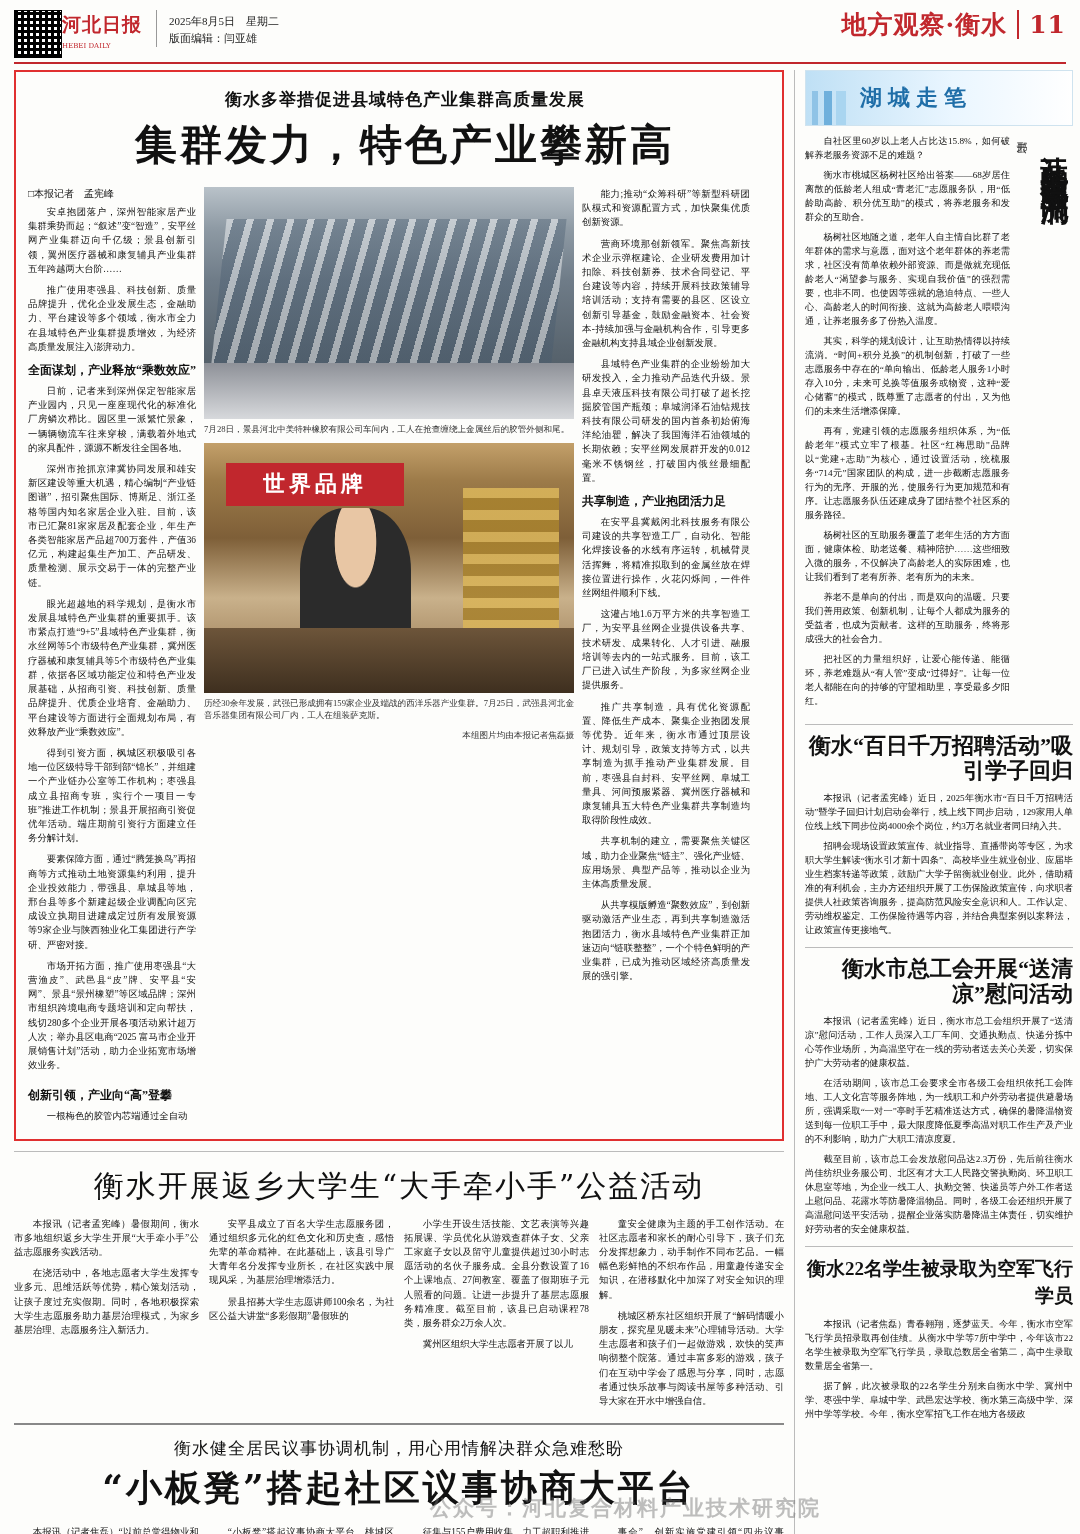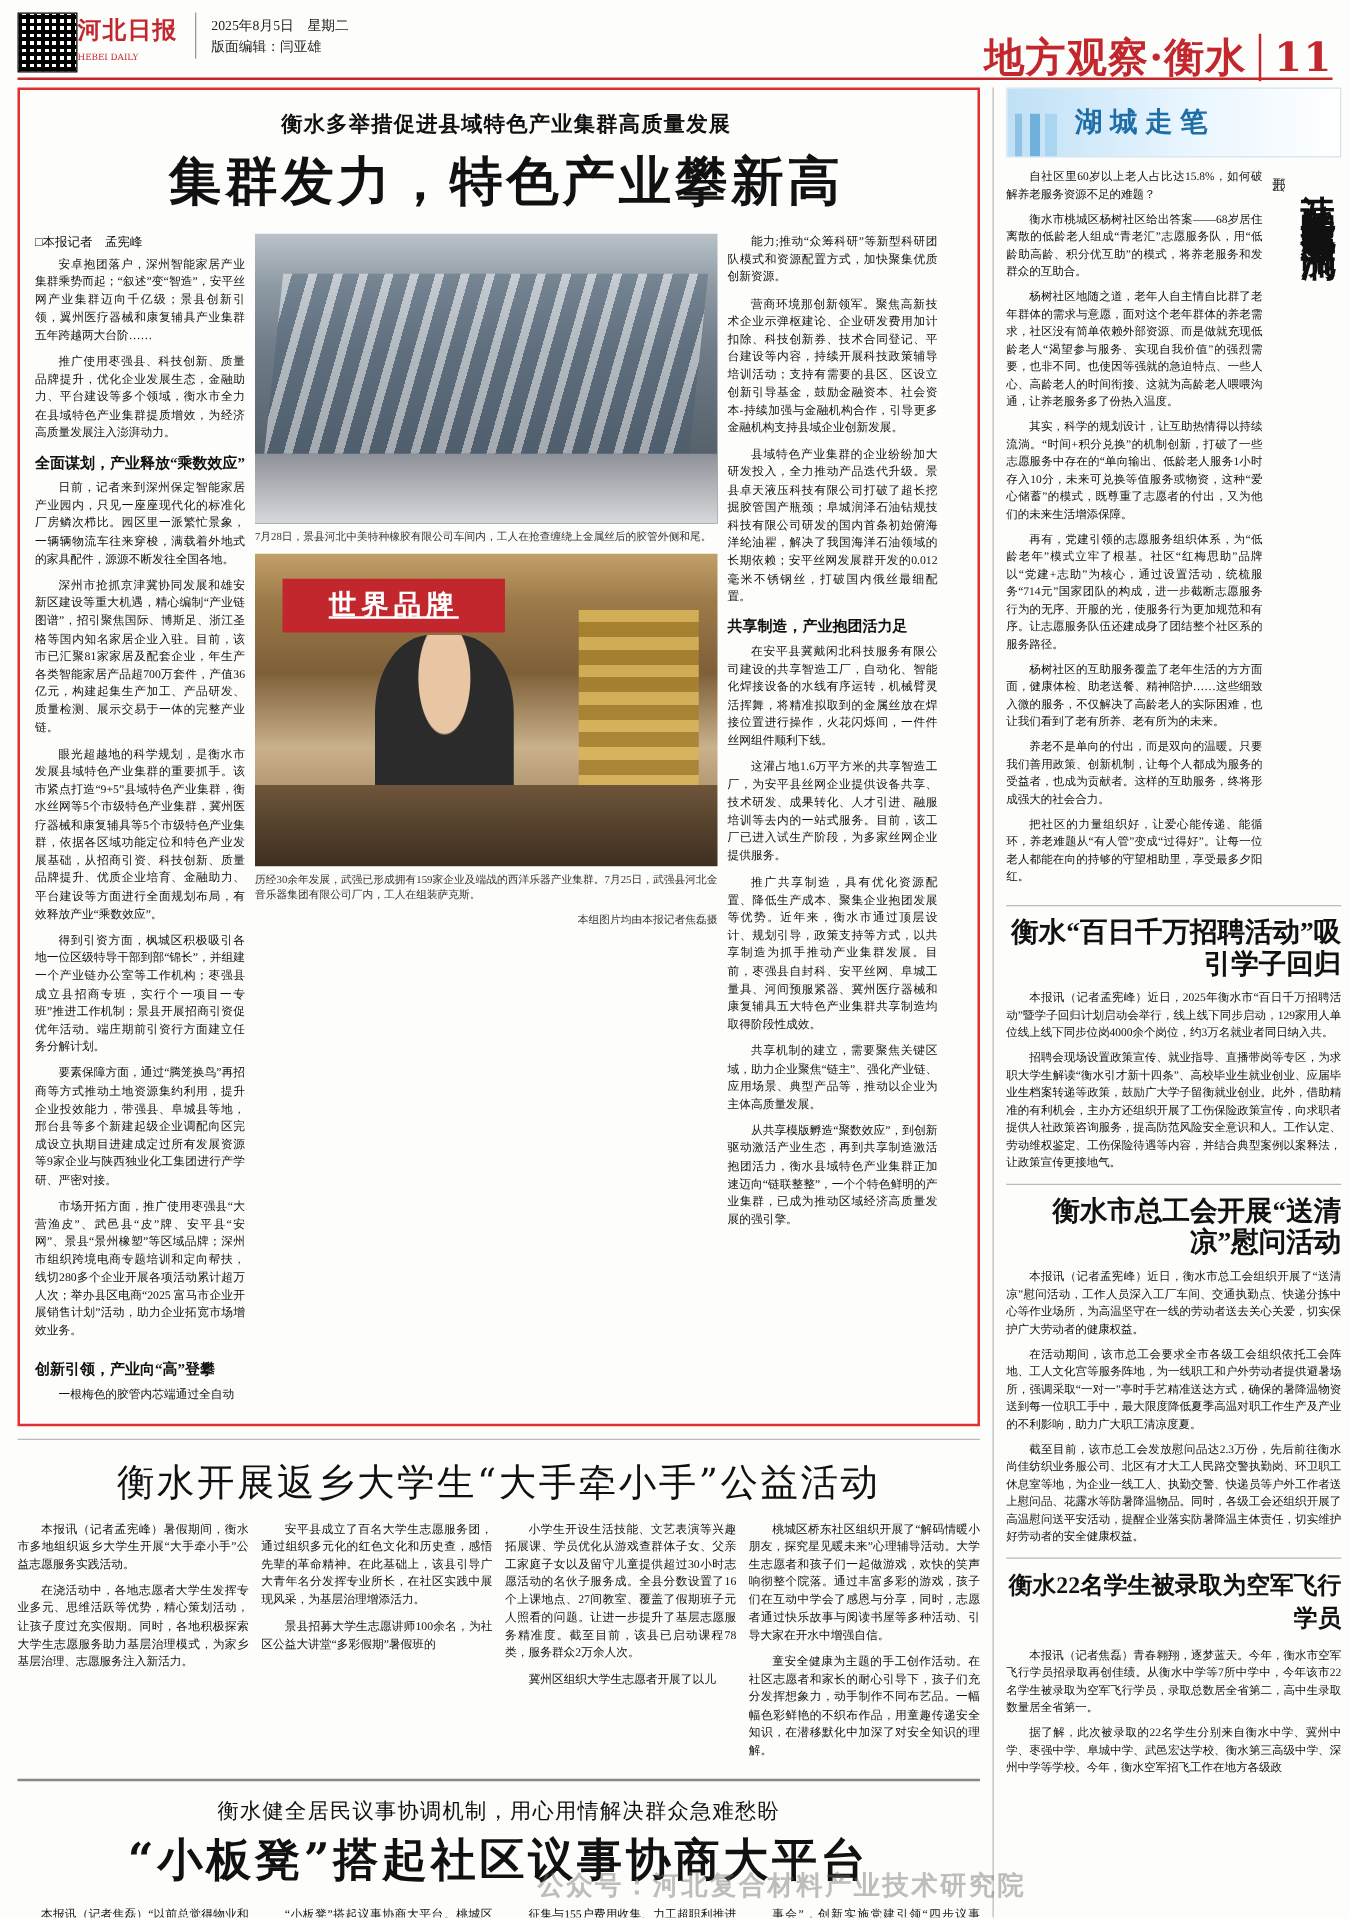--- a/index.html
+++ b/index.html
@@ -14,21 +14,21 @@
 
   
   .masthead{display:flex;align-items:flex-start;padding:10px 14px 6px 14px;position:relative;height:46px;}
   .qr{width:46px;height:46px;flex:0 0 46px;background:
      repeating-linear-gradient(0deg,#000 0 3px,#fff 3px 6px),
      repeating-linear-gradient(90deg,#000 0 3px,transparent 3px 6px);
      background-blend-mode:multiply;border:1px solid #000;}
   .paper-name{margin-left:0;font-family:"DejaVu Serif",serif;font-weight:bold;font-size:19px;color:#c1272d;letter-spacing:1px;line-height:20px;padding-top:4px;}
   .paper-name .sub{display:block;font-size:7px;color:#c1272d;letter-spacing:0;font-weight:normal;margin-top:2px;}
   .date-block{margin-left:14px;border-left:1px solid #999;padding-left:12px;font-size:11px;line-height:17px;color:#222;padding-top:3px;}
-  .section-title{position:absolute;right:14px;top:25px;font-size:32px;font-weight:bold;color:#c1272d;font-family:"DejaVu Serif",serif;letter-spacing:1px;}
+  .section-title{position:absolute;right:14px;top:8px;font-size:25px;font-weight:bold;color:#c1272d;font-family:"DejaVu Serif",serif;letter-spacing:1px;}
   .section-title .pg{color:#c1272d;padding-left:10px;border-left:2px solid #c1272d;margin-left:10px;}
 
   .rule{height:2px;background:#c1272d;margin:0 14px;}
 
   
   .body-wrap{display:flex;padding:6px 14px 0 14px;box-sizing:border-box;}
   .left-col{width:770px;flex:0 0 770px;}
   .right-col{width:268px;flex:0 0 268px;margin-left:10px;border-left:1px solid #bbb;padding-left:10px;}
 
   
@@ -49,21 +49,21 @@
   .photo{width:100%;position:relative;overflow:hidden;background:#ccc;}
   .photo1{height:232px;background:
     linear-gradient(180deg,#b9c2c9 0%,#8e9aa4 18%,#6f7c88 40%,#59656f 70%,#47525b 100%);}
   .photo2{height:250px;background:
     linear-gradient(180deg,#c3a06a 0%,#9d7b49 15%,#7e5f38 38%,#c9b18b 62%,#8b6a43 100%);}
   .ph-deco{position:absolute;inset:0;}
   .machines{position:absolute;left:4%;right:4%;top:14%;bottom:24%;
     background:repeating-linear-gradient(100deg,rgba(255,255,255,.55) 0 7px, rgba(70,90,110,.45) 7px 20px);
     transform:skewX(-6deg);opacity:.85;}
   .floor{position:absolute;left:0;right:0;bottom:0;height:24%;background:linear-gradient(180deg,#8e9198,#d7d9dc);}
-  .banner{position:absolute;left:6%;top:8%;width:48%;height:17%;background:#c1272d;color:#fff;font-weight:bold;font-size:22px;display:flex;align-items:center;justify-content:center;letter-spacing:4px;font-family:"DejaVu Serif",serif;text-decoration:underline;}
+  .banner{position:absolute;left:6%;top:8%;width:48%;height:17%;background:#c1272d;color:#fff;font-weight:bold;font-size:22px;display:flex;align-items:center;justify-content:center;letter-spacing:4px;font-family:"DejaVu Serif",serif;}
   .worker{position:absolute;left:26%;top:26%;width:30%;height:62%;background:radial-gradient(ellipse at 50% 22%,#e8c6a4 0 26%,#2b2b2b 27% 100%);border-radius:40% 40% 10% 10%;}
   .horns{position:absolute;right:4%;top:18%;width:26%;height:66%;background:repeating-linear-gradient(180deg,#d9b45a 0 10px,#a8822f 10px 22px);opacity:.9;}
   .bench{position:absolute;left:0;right:0;bottom:0;height:26%;background:linear-gradient(180deg,#6d553a,#3e2f1f);}
 
   
   .mid{margin-top:10px;border-top:1px solid #bbb;padding-top:8px;}
   .mid-head{text-align:center;font-size:30px;font-weight:normal;letter-spacing:2px;margin:6px 0 10px 0;font-family:"DejaVu Serif",serif;}
   .cols4{display:flex;gap:10px;}
   .cols4>div{flex:1;}
 
@@ -180,22 +180,22 @@
           </div>
           <div>
             <p class="t">安平县成立了百名大学生志愿服务团，通过组织多元化的红色文化和历史查，感悟先辈的革命精神。在此基础上，该县引导广大青年名分发挥专业所长，在社区实践中展现风采，为基层治理增添活力。</p>
             <p class="t">景县招募大学生志愿讲师100余名，为社区公益大讲堂“多彩假期”暑假班的</p>
           </div>
           <div>
             <p class="t">小学生开设生活技能、文艺表演等兴趣拓展课、学员优化从游戏查群体子女、父亲工家庭子女以及留守儿童提供超过30小时志愿活动的名伙子服务成。全县分数设置了16个上课地点、27间教室、覆盖了假期班子元人照看的问题。让进一步提升了基层志愿服务精准度。截至目前，该县已启动课程78类，服务群众2万余人次。</p>
             <p class="t">冀州区组织大学生志愿者开展了以儿</p>
           </div>
           <div>
+            <p class="t">童安全健康为主题的手工创作活动。在社区志愿者和家长的耐心引导下，孩子们充分发挥想象力，动手制作不同布艺品。一幅幅色彩鲜艳的不织布作品，用童趣传递安全知识，在潜移默化中加深了对安全知识的理解。</p>
             <p class="t">桃城区桥东社区组织开展了“解码情暖小朋友，探究星见暖未来”心理辅导活动。大学生志愿者和孩子们一起做游戏，欢快的笑声响彻整个院落。通过丰富多彩的游戏，孩子们在互动中学会了感恩与分享，同时，志愿者通过快乐故事与阅读书屋等多种活动、引导大家在开水中增强自信。</p>
-            <p class="t">童安全健康为主题的手工创作活动。在社区志愿者和家长的耐心引导下，孩子们充分发挥想象力，动手制作不同布艺品。一幅幅色彩鲜艳的不织布作品，用童趣传递安全知识，在潜移默化中加深了对安全知识的理解。</p>
           </div>
         </div>
       </div>
 
       <div class="bottom">
         <div class="bot-shoulder">衡水健全居民议事协调机制，用心用情解决群众急难愁盼</div>
         <div class="bot-head">“小板凳”搭起社区议事协商大平台</div>
         <div class="cols4">
           <div>
             <p class="t">本报讯（记者焦磊）“以前总觉得物业和业主服务条平行线，这次坐下来说开了，才发现大家目标一样，都想让小区环境更好、住着更舒心。”近日，安平县金地格林小区里，业主代表、物业</p>

